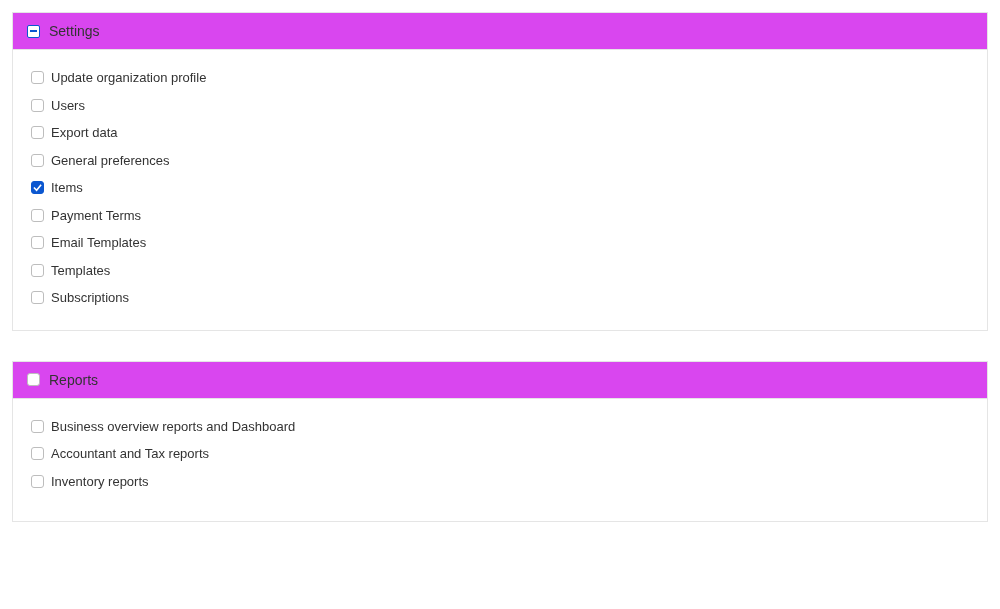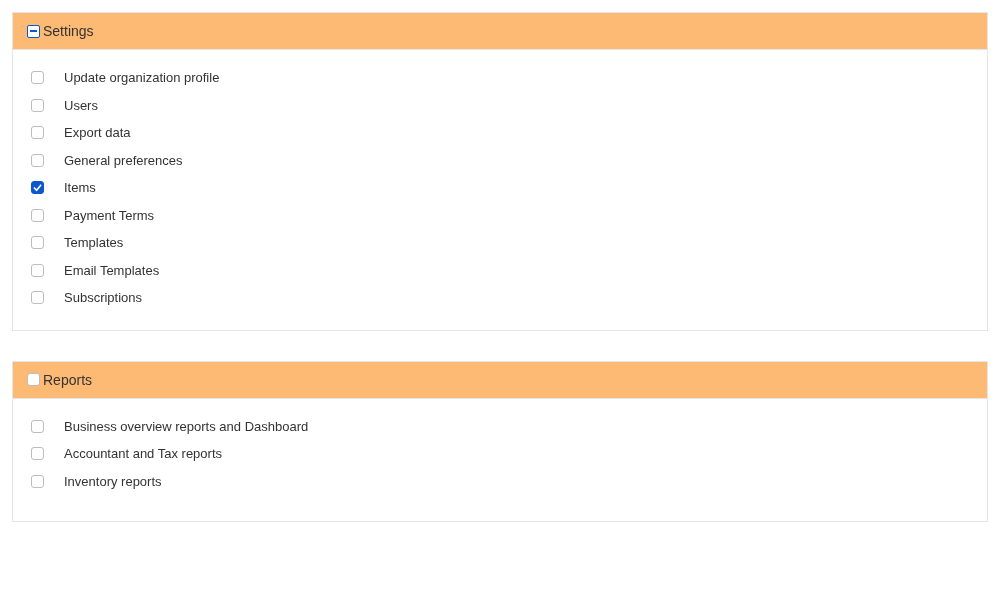--- a/index.html
+++ b/index.html
@@ -14,39 +14,39 @@
       background: #fff;
       padding: 12px;
       width: 1000px;
     }
     .panel {
       border: 1px solid #e5e5e5;
       margin-bottom: 30px;
       background: #fff;
     }
     .panel-header {
-      background: #fdba74;
+      background: #d946ef;
       padding: 10px 14px;
       border-bottom: 1px solid #e5e5e5;
       display: flex;
       align-items: center;
-      gap: 3px;
+      gap: 9px;
     }
     .panel-title {
       font-size: 14px;
       color: #333;
       font-weight: 400;
     }
     .panel-body {
       padding: 14px 18px 18px 18px;
     }
     .option-row {
       display: flex;
       align-items: center;
-      gap: 20px;
+      gap: 7px;
       padding: 4px 0;
       line-height: 1.5;
     }
     .cb {
       width: 13px;
       height: 13px;
       border: 1px solid #bdbdbd;
       border-radius: 3px;
       background: #fff;
       display: inline-flex;
@@ -131,26 +131,26 @@
     </div>
 
 
     <div class="option-row">
       <span class="cb"></span>
       <span class="option-label">Payment Terms</span>
     </div>
 
     <div class="option-row">
       <span class="cb"></span>
-      <span class="option-label">Templates</span>
+      <span class="option-label">Email Templates</span>
     </div>
 
     <div class="option-row">
       <span class="cb"></span>
-      <span class="option-label">Email Templates</span>
+      <span class="option-label">Templates</span>
     </div>
 
 
     <div class="option-row">
       <span class="cb"></span>
       <span class="option-label">Subscriptions</span>
     </div>
 
   </div>
 </div>

